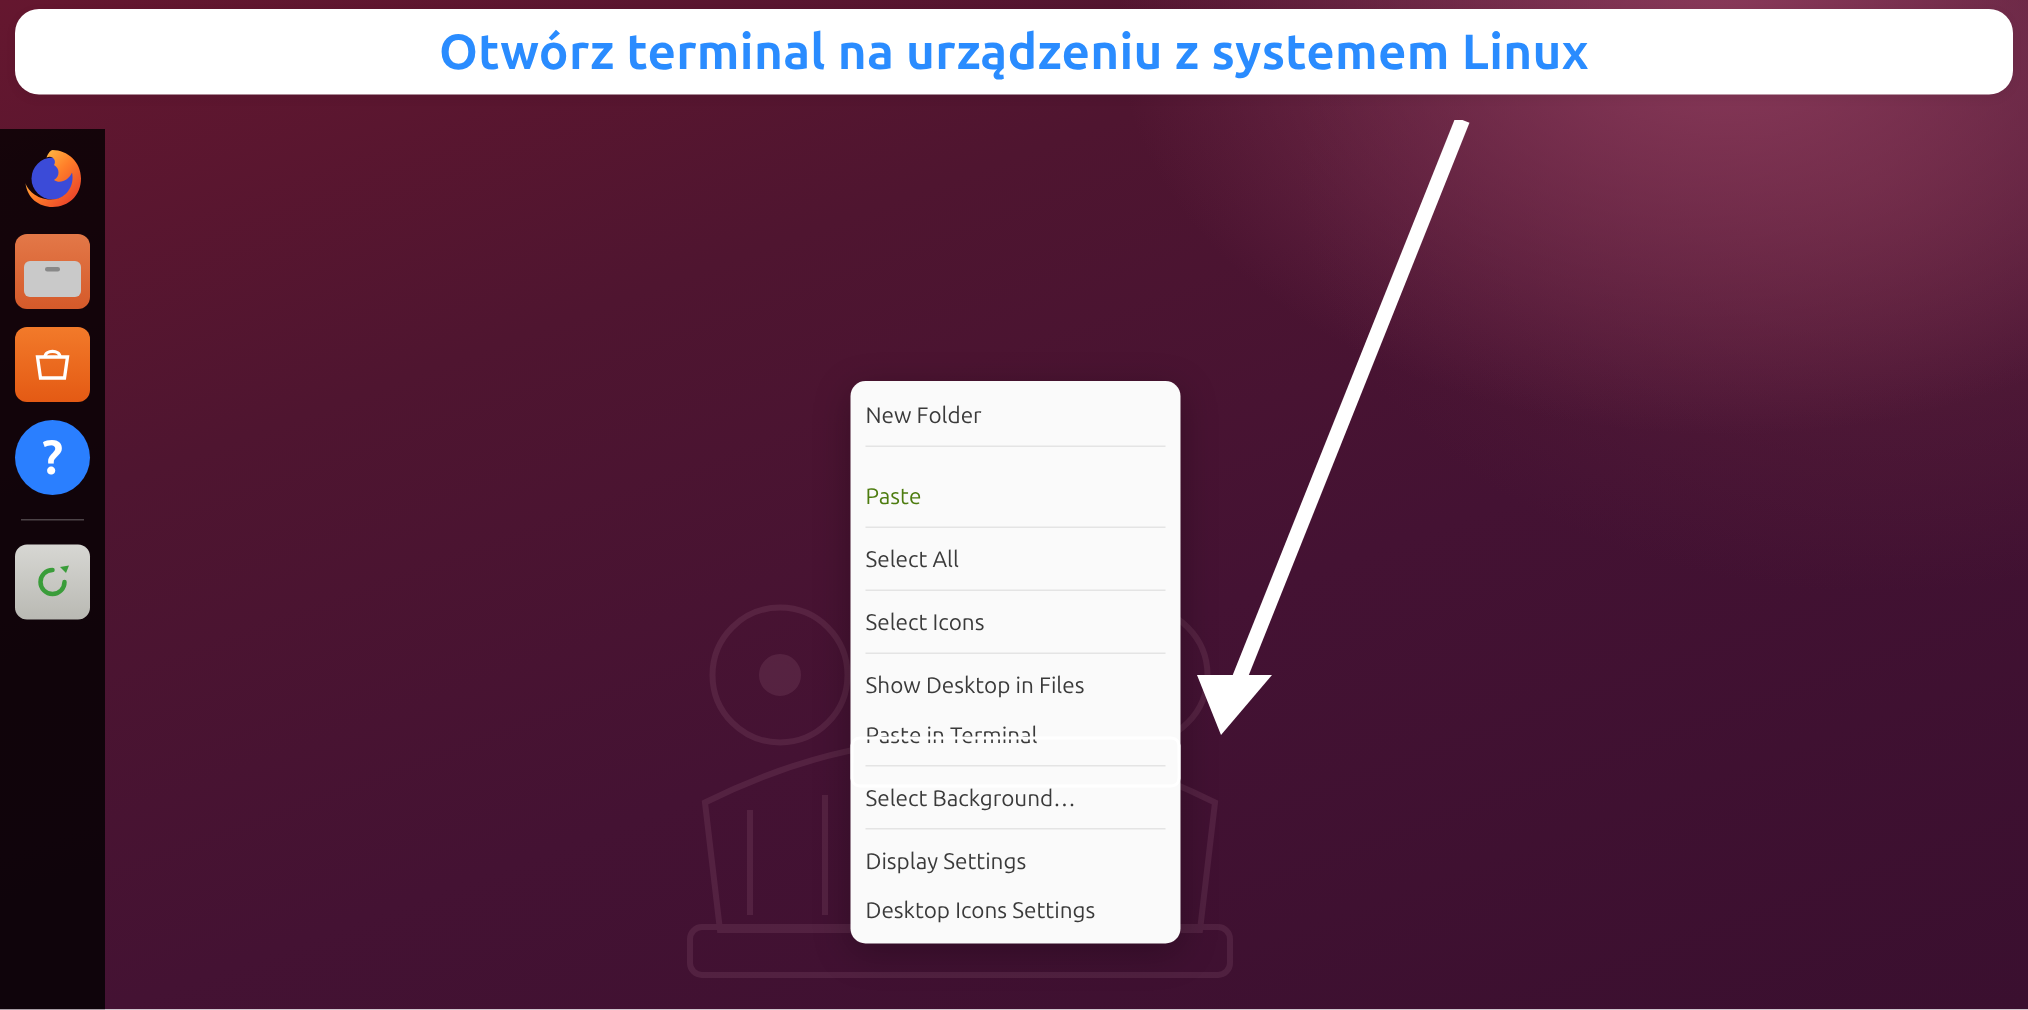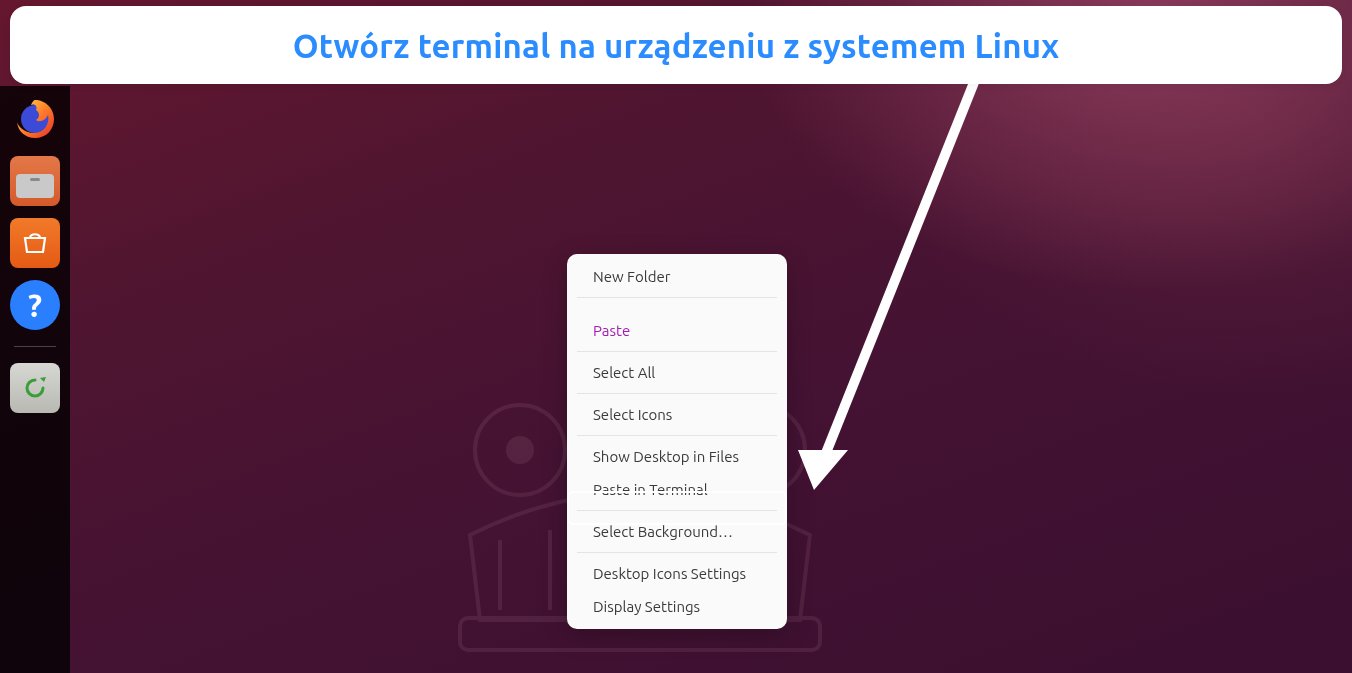--- a/index.html
+++ b/index.html
@@ -8,21 +8,21 @@
       height: 673px;
       font-family: Ubuntu, "Segoe UI", sans-serif;
       overflow: hidden;
       position: relative;
     }
     .annotation-bar {
       position: absolute;
       top: 6px;
       left: 10px;
       right: 10px;
-      height: 78px;
+      height: 57px;
       background: #fff;
       border-radius: 16px;
       display: flex;
       align-items: center;
       justify-content: center;
       z-index: 100;
       box-shadow: 0 2px 8px rgba(0,0,0,0.06);
     }
     .annotation-text {
       color: #2a8cff;
@@ -123,30 +123,30 @@
       left: 567px;
       top: 254px;
       width: 220px;
       background: #fafafa;
       border-radius: 10px;
       box-shadow: 0 6px 24px rgba(0,0,0,0.25);
       padding: 6px 0;
       z-index: 50;
     }
     .menu-item {
-      padding: 8px 26px;
+      padding: 8px 10px;
       font-size: 15px;
       color: #3a3a3a;
       cursor: pointer;
       display: flex;
       align-items: center;
       justify-content: space-between;
     }
     .menu-item.disabled {
-      color: #a21caf;
+      color: #4d7c0f;
       cursor: default;
       margin-top: 16px;
     }
     .menu-sep {
       height: 1px;
       background: #e4e4e4;
       margin: 4px 10px;
     }
     .submenu-arrow {
       color: #9a9a9a;
@@ -245,24 +245,24 @@
   </div>
   <div class="menu-item">
     <span>Paste in Terminal</span>
   </div>
   <div class="menu-sep"></div>
   <div class="menu-item">
     <span>Select Background…</span>
   </div>
   <div class="menu-sep"></div>
   <div class="menu-item">
+    <span>Display Settings</span>
+  </div>
+  <div class="menu-item">
     <span>Desktop Icons Settings</span>
-  </div>
-  <div class="menu-item">
-    <span>Display Settings</span>
   </div>
 </div>
 
 <div class="highlight-box"></div>
 
 <svg class="arrow-annot" viewBox="0 0 230 420">
   <path d="M 195 0 L 40 388" stroke="#fff" stroke-width="10" fill="none"></path>
   <path d="M 18 370 L 68 370 L 34 410 Z" fill="#fff"></path>
 </svg>
 

